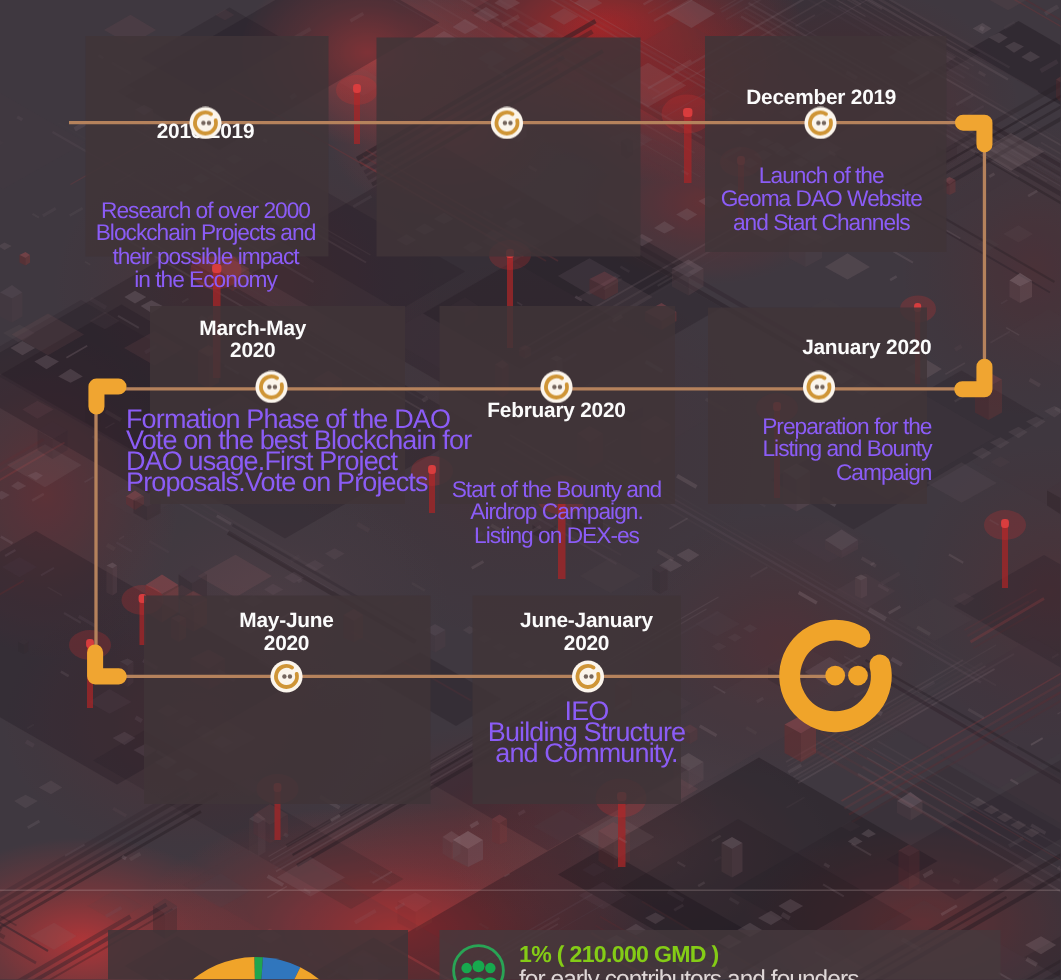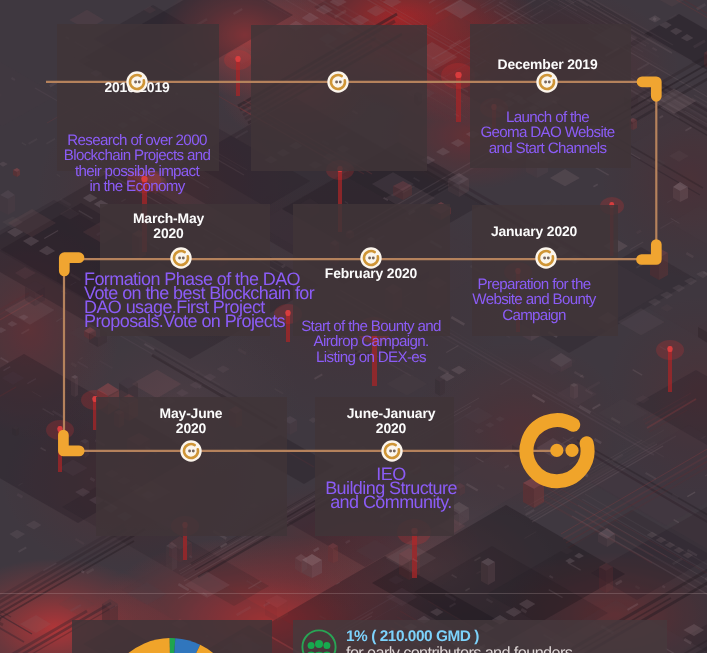--- a/index.html
+++ b/index.html
@@ -32,21 +32,21 @@
   .marker{position:absolute;width:22px;height:22px;border-radius:50%;
           display:flex;align-items:center;justify-content:center;}
   .marker svg{display:block;}
 
   #biglogo{position:absolute;}
   .divider{position:absolute;height:1px;background:rgba(214,190,190,0.22);}
 
   #alloc{position:absolute;transform:translateZ(0);}
   #alloc .ico{position:absolute;left:0;top:0;width:36px;height:36px;}
   #alloc .txt{position:absolute;left:45px;top:0;}
-  #alloc .pct{color:#7dd3fc;font-weight:bold;font-size:15.4px;line-height:16px;
+  #alloc .pct{color:#84cc16;font-weight:bold;font-size:15.4px;line-height:16px;
               letter-spacing:-0.45px;white-space:nowrap;}
   #alloc .sub{color:#ded6d6;font-size:16.3px;line-height:16.5px;
               letter-spacing:-0.62px;white-space:nowrap;}
   #allocpanel{position:absolute;background:rgba(70,57,61,0.80);}
   #pie{position:absolute;}
 </style>
 </head>
 <body>
 
 <div id="stage">
@@ -1174,25 +1174,25 @@
 DAO usage.First Project
 Proposals.Vote on Projects</div>
   </div>
   <div class="ms" style="left:289px;top:224px;width:164px;margin-top:42px;">
     <div class="date">February 2020</div>
     <div class="gap1"></div>
     <div class="desc">Start of the Bounty and
 Airdrop Campaign.
 Listing on DEX-es</div>
   </div>
-  <div class="ms" style="left:459px;top:224px;width:150px;">
+  <div class="ms" style="left:471px;top:224px;width:150px;text-align:right;">
     <div class="date">January 2020</div>
     <div class="gap1"></div>
     <div class="desc">Preparation for the
-Website and Bounty
+Listing and Bounty
 Campaign</div>
   </div>
 
   <div class="ms" style="left:96px;top:406px;width:190px;">
     <div class="date">May-June
 2020</div>
     <div class="gap2"></div>
   </div>
   <div class="ms" style="left:321px;top:406px;width:140px;">
     <div class="date">June-January

